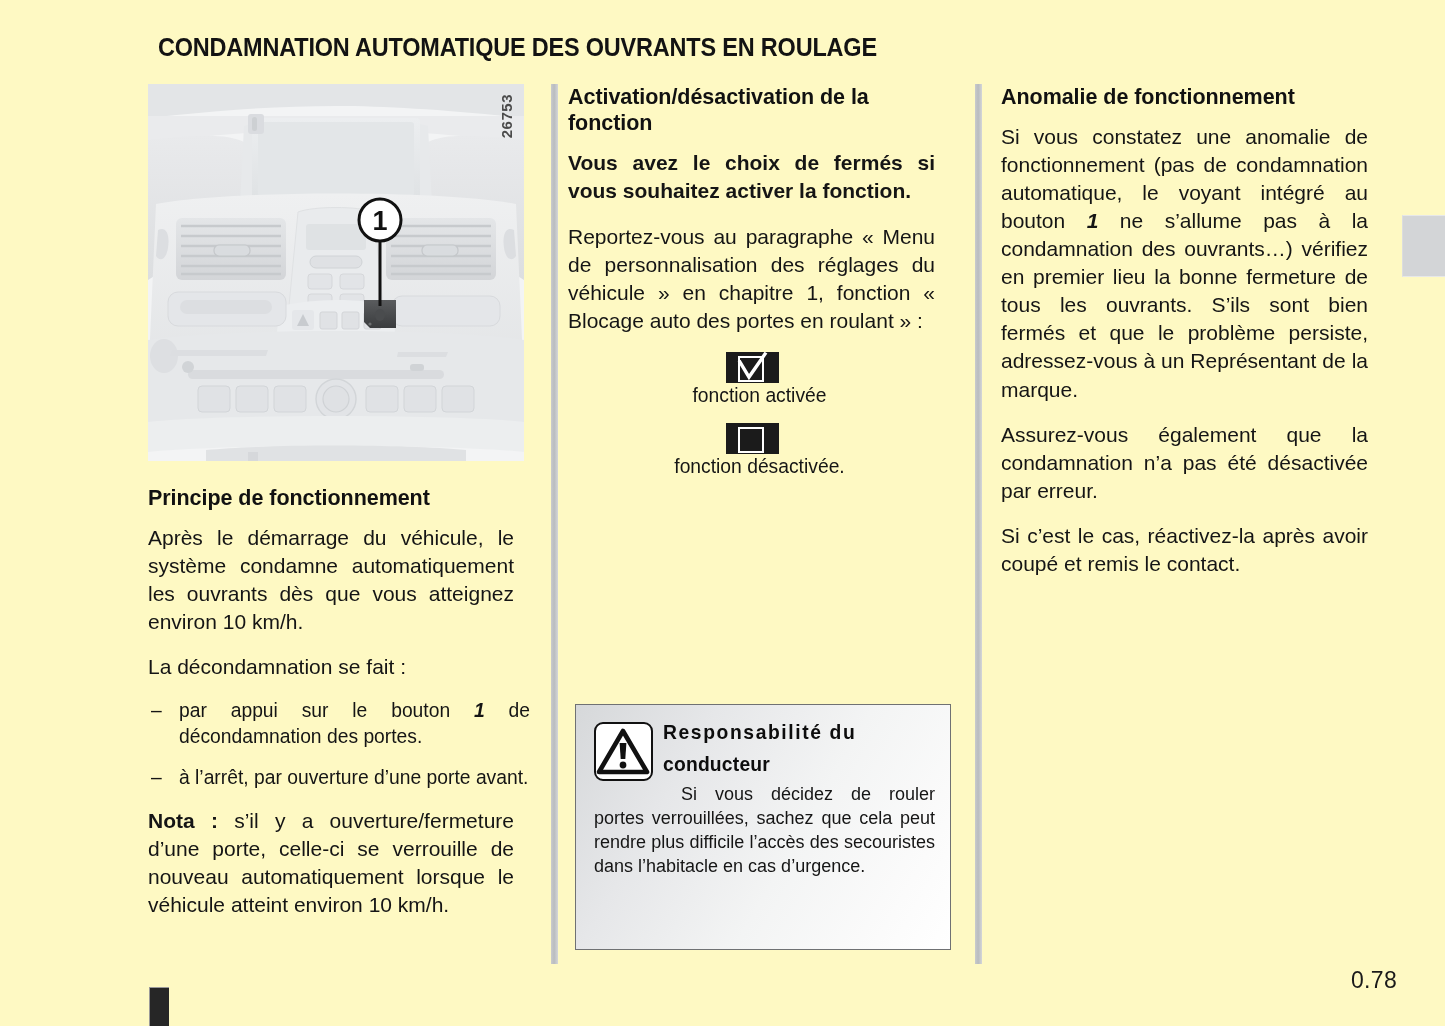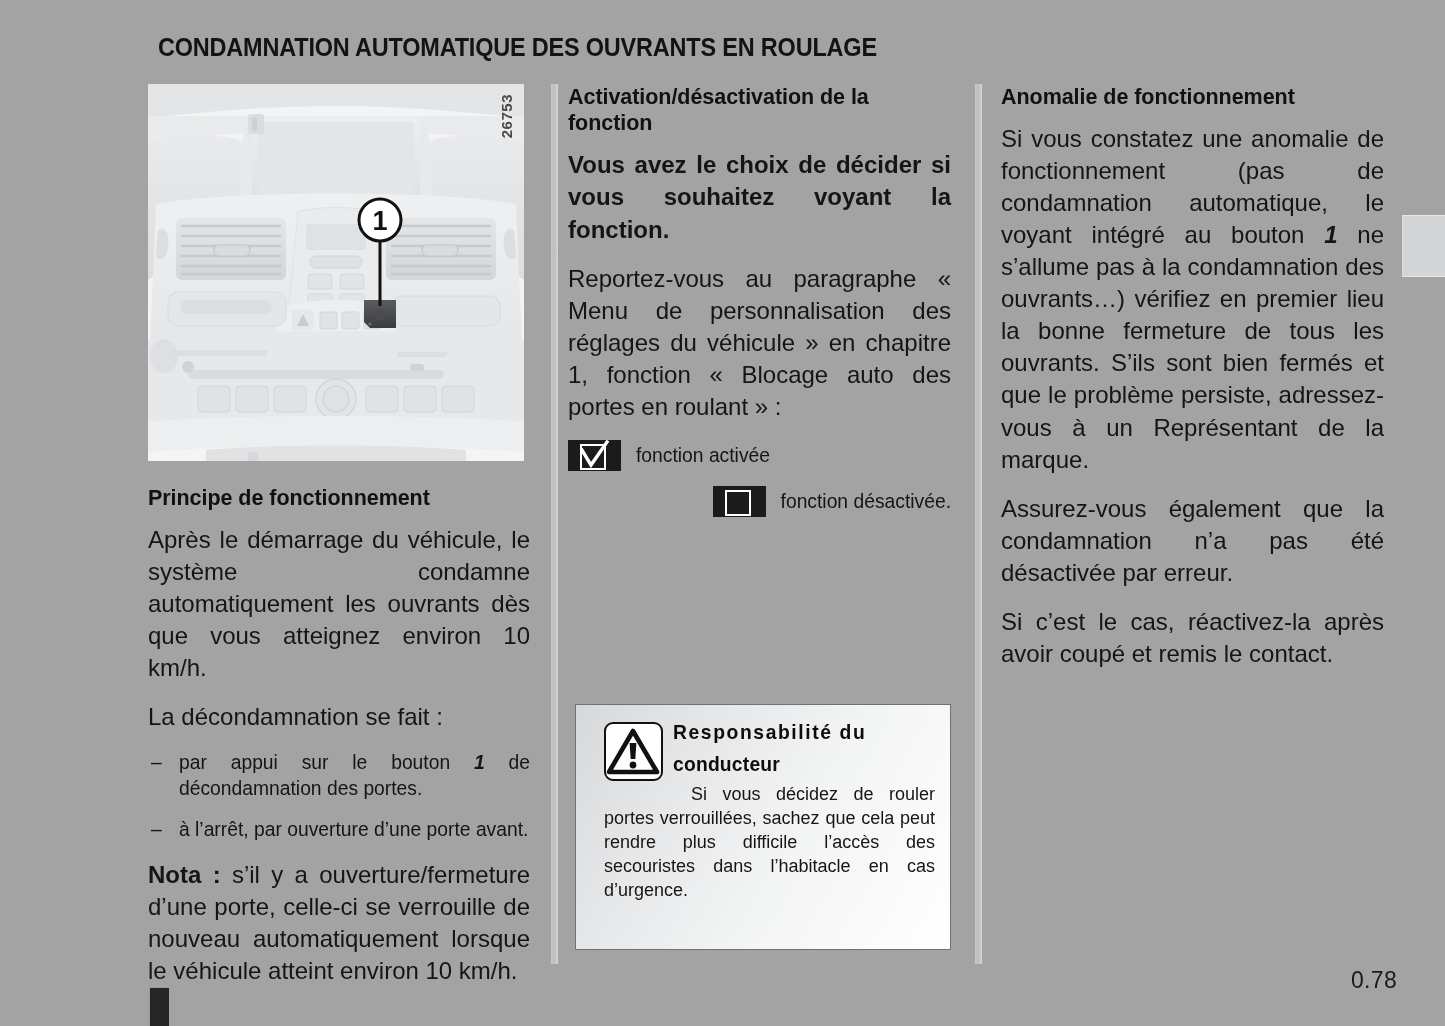--- a/index.html
+++ b/index.html
@@ -13,21 +13,21 @@
     position: relative;
     overflow: hidden;
     font-family: "Liberation Sans", sans-serif;
     color: #111111;
   }
 
   
   #page {
     position: absolute;
     inset: 0;
-    background: #a3a3a3;
+    background: #fef9c3;
   }
 
   
   #page-title {
     position: absolute;
     left: 158px;
     top: 33px;
     width: 1180px;
     font-family: "Liberation Sans", sans-serif;
     font-weight: bold;
@@ -62,22 +62,22 @@
   
   h2.sec-head {
     margin: 0 0 13px 0;
     font-size: 21.5px;
     font-weight: bold;
     line-height: 1.22;
     color: #111;
     letter-spacing: -0.05px;
   }
   p.body {
-    margin: 0 0 17px 0;
-    font-size: 24px;
+    margin: 0 16px 17px 0;
+    font-size: 21px;
     line-height: 1.335;
     text-align: justify;
     text-justify: inter-word;
     color: #151515;
     hyphens: manual;
   }
   p.body:last-child { margin-bottom: 0; }
   p.body.lead {
     font-weight: bold;
     text-align: justify;
@@ -130,20 +130,21 @@
     transform-origin: right top;
     transform: rotate(-90deg) translate(-6px, -22px);
     white-space: nowrap;
   }
 
   
   .cbrow {
     display: flex;
     align-items: center;
     margin-bottom: 15px;
+    flex-direction: column;
   }
   .cbrow:last-of-type { margin-bottom: 16px; justify-content: flex-end; }
   .cb-icon {
     width: 53px;
     height: 31px;
     background: #1b1b1b;
     position: relative;
     flex: 0 0 auto;
     margin-right: 15px;
   }
@@ -173,21 +174,21 @@
   
   #warning-box {
     position: absolute;
     left: 575px;
     top: 704px;
     width: 376px;
     height: 246px;
     box-sizing: border-box;
     border: 1.5px solid #6f7173;
     background: linear-gradient(120deg, #d6d8da 0%, #e6e7e9 28%, #f3f4f4 58%, #fbfbfb 85%, #ffffff 100%);
-    padding: 14px 15px 10px 28px;
+    padding: 14px 15px 10px 18px;
   }
   #warn-icon {
     float: left;
     width: 59px;
     height: 59px;
     box-sizing: border-box;
     border: 2.5px solid #111;
     border-radius: 9px;
     background: #ffffff;
     margin: 3px 10px 2px 0;
@@ -406,21 +407,21 @@
         <span class="dash">–</span><span>à l’arrêt, par ouverture d’une porte avant.</span>
       </li>
     </ul>
 
     <p class="body"><b>Nota :</b><span> s’il y a ouverture/fermeture d’une porte, celle-ci se verrouille de nouveau automatiquement lorsque le véhicule atteint environ 10 km/h.</span></p>
   </div>
 
   <div id="col-mid" class="column">
     <h2 class="sec-head">Activation/désactivation de la fonction</h2>
 
-    <p class="body lead">Vous avez le choix de décider si vous souhaitez voyant la fonction.</p>
+    <p class="body lead">Vous avez le choix de fermés si vous souhaitez activer la fonction.</p>
 
     <p class="body">Reportez-vous au paragraphe « Menu de personnalisation des réglages du véhicule » en chapitre 1, fonction « Blocage auto des portes en roulant » :</p>
 
     <div class="cbrow">
       <span class="cb-icon">
         <span class="inner"></span>
         <svg class="tick" viewBox="0 0 33 28">
           <path d="M5,9 L14,24 L30,1" fill="none" stroke="#ffffff" stroke-width="3.4" stroke-linecap="square" stroke-linejoin="miter"></path>
         </svg>
       </span>

